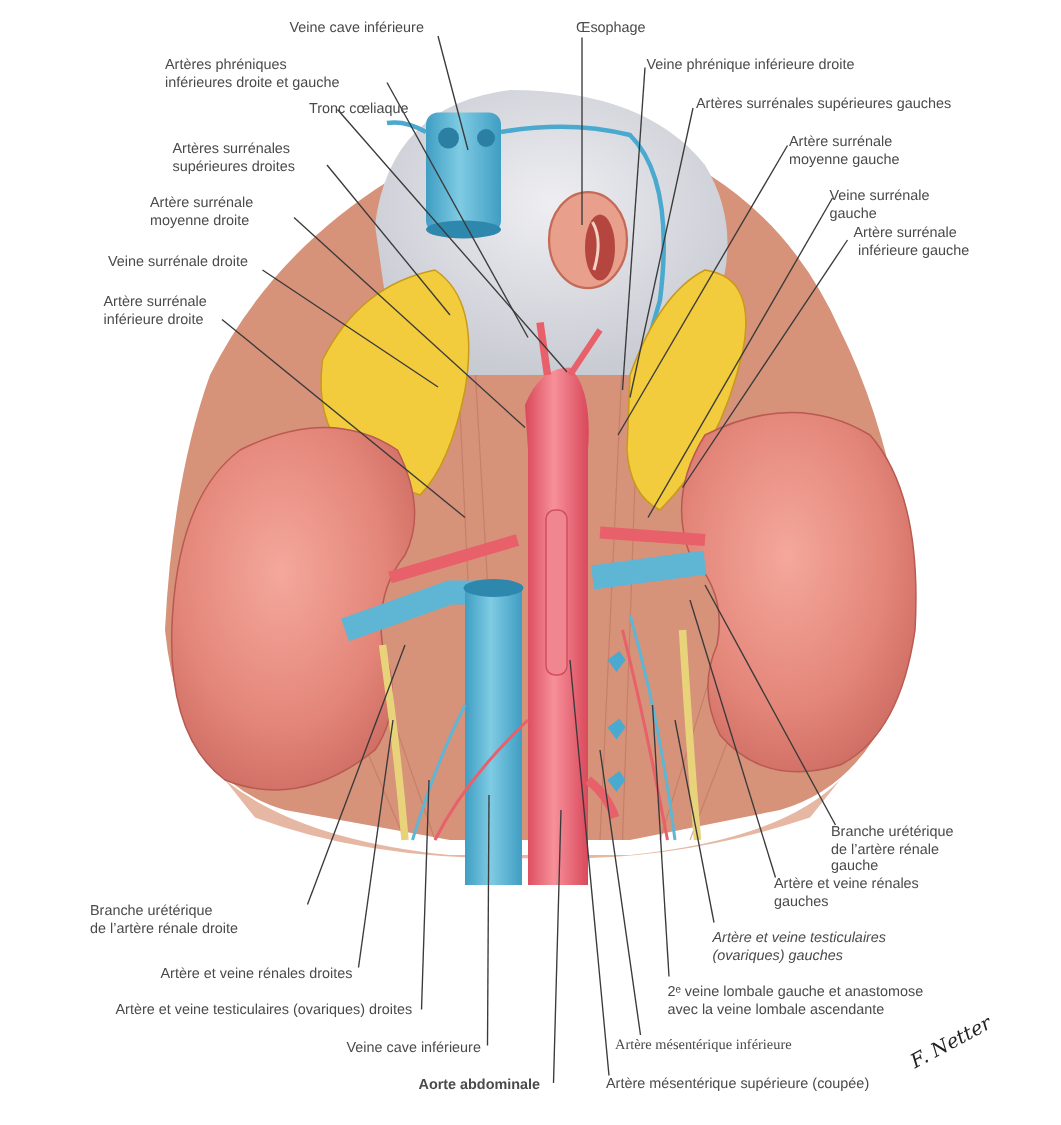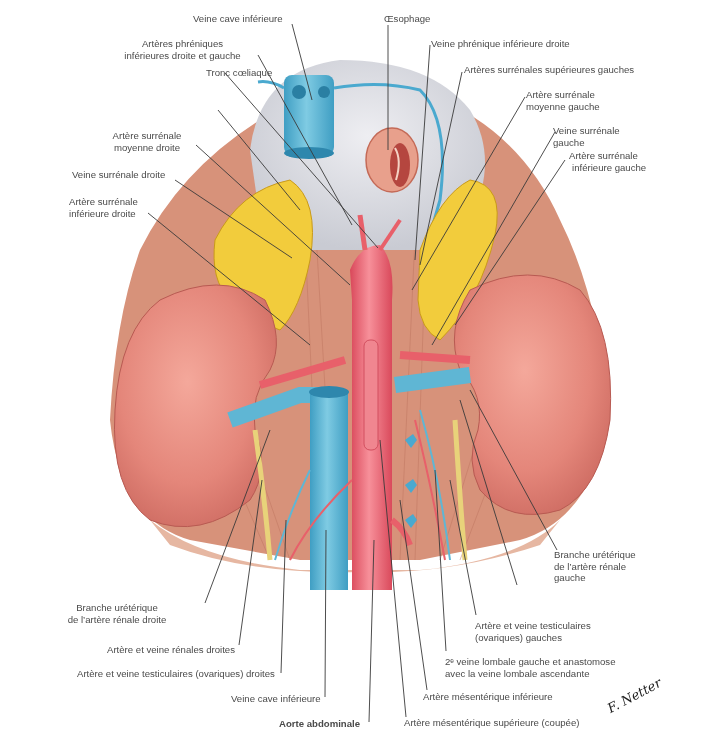--- a/index.html
+++ b/index.html
@@ -1,20 +1,20 @@
 <!DOCTYPE html>
 <html><head>
 <meta charset="utf-8">
 <style>
   html,body{margin:0;padding:0;background:#ffffff;}
   body{width:707px;height:750px;position:relative;overflow:hidden;font-family:"Liberation Sans","DejaVu Sans",sans-serif;}
   .stage{position:absolute;left:0;top:0;width:707px;height:568px;}
   svg.art{position:absolute;left:0;top:0;}
   .lbl{position:absolute;font-size:9.6px;line-height:11.5px;color:#4a4a4a;white-space:nowrap;}
-  .r{text-align:center;}
+  .r{text-align:left;}
   .sig{position:absolute;left:605px;top:688px;font-family:"DejaVu Serif",serif;font-style:italic;font-size:13px;color:#222;transform:rotate(-28deg);}
 </style>
 </head>
 <body>
 
 <div class="stage">
 
   <svg class="art" width="707" height="750" viewBox="0 0 707 750">
     <defs>
       <radialGradient id="kid" cx="0.45" cy="0.4" r="0.7">
@@ -140,20 +140,24 @@
   </svg>
 
   <div class="lbl" style="left:193px;top:13px;">Veine cave inférieure</div>
   <div class="lbl" style="left:384px;top:13px;">Œsophage</div>
 
   <div class="lbl r" style="left:110px;top:38px;width:145px;">
     <div>Artères phréniques</div>
     <div>inférieures droite et gauche</div>
   </div>
   <div class="lbl" style="left:158px;top:67px;margin-left:48px;">Tronc cœliaque</div>
+  <div class="lbl r" style="left:115px;top:94px;width:100px;">
+    <div>Artères surrénales</div>
+    <div>supérieures droites</div>
+  </div>
   <div class="lbl r" style="left:100px;top:130px;width:94px;">
     <div>Artère surrénale</div>
     <div>moyenne droite</div>
   </div>
   <div class="lbl" style="left:72px;top:169px;">Veine surrénale droite</div>
   <div class="lbl" style="left:69px;top:196px;">
     <div>Artère surrénale</div>
     <div>inférieure droite</div>
   </div>
 
@@ -179,25 +183,29 @@
   <div class="lbl" style="left:107px;top:644px;">Artère et veine rénales droites</div>
   <div class="lbl" style="left:77px;top:668px;">Artère et veine testiculaires (ovariques) droites</div>
   <div class="lbl" style="left:231px;top:693px;">Veine cave inférieure</div>
   <div class="lbl" style="left:279px;top:718px;font-weight:bold;">Aorte abdominale</div>
 
   <div class="lbl" style="left:554px;top:549px;">
     <div>Branche urétérique</div>
     <div>de l’artère rénale</div>
     <div>gauche</div>
   </div>
-  <div class="lbl" style="left:475px;top:620px;">
+  <div class="lbl" style="left:516px;top:584px;">
+    <div>Artère et veine rénales</div>
+    <div>gauches</div>
+  </div>
+  <div class="lbl" style="left:475px;top:620px;font-style:italic;">
     <div>Artère et veine testiculaires</div>
     <div>(ovariques) gauches</div>
   </div>
   <div class="lbl" style="left:445px;top:656px;">
     <div>2ᵉ veine lombale gauche et anastomose</div>
     <div>avec la veine lombale ascendante</div>
   </div>
-  <div class="lbl" style="left:423px;top:691px;">Artère mésentérique inférieure</div>
+  <div class="lbl" style="left:410px;top:691px;font-family:Liberation Serif, serif;">Artère mésentérique inférieure</div>
   <div class="lbl" style="left:404px;top:717px;text-align:right;">Artère mésentérique supérieure (coupée)</div>
 
   <div class="sig">F. Netter</div>
 </div>
 
 </body></html>

